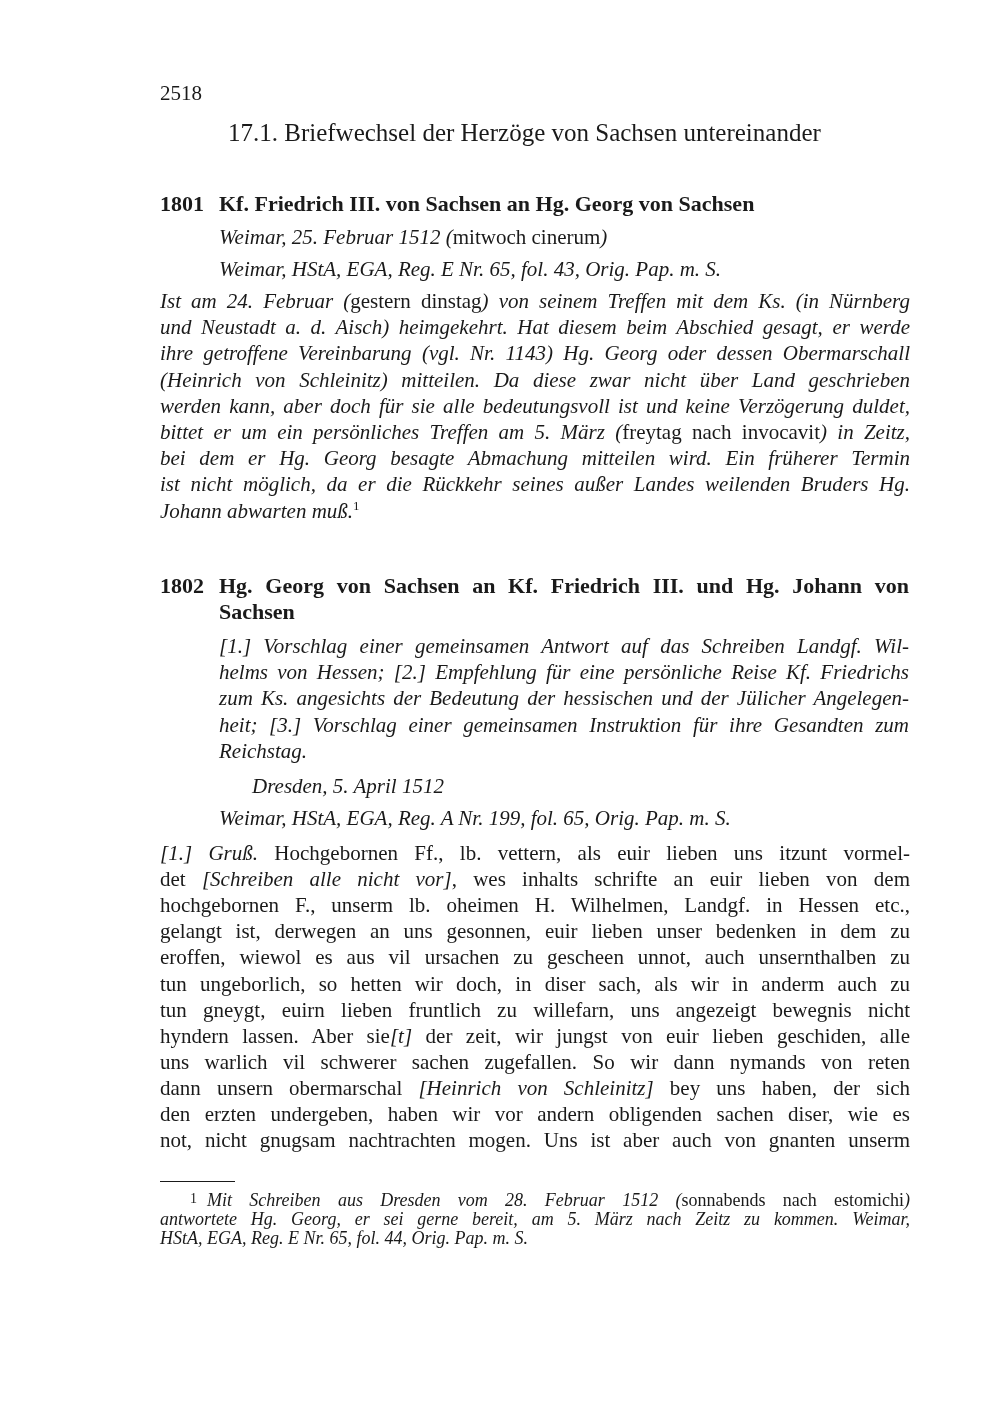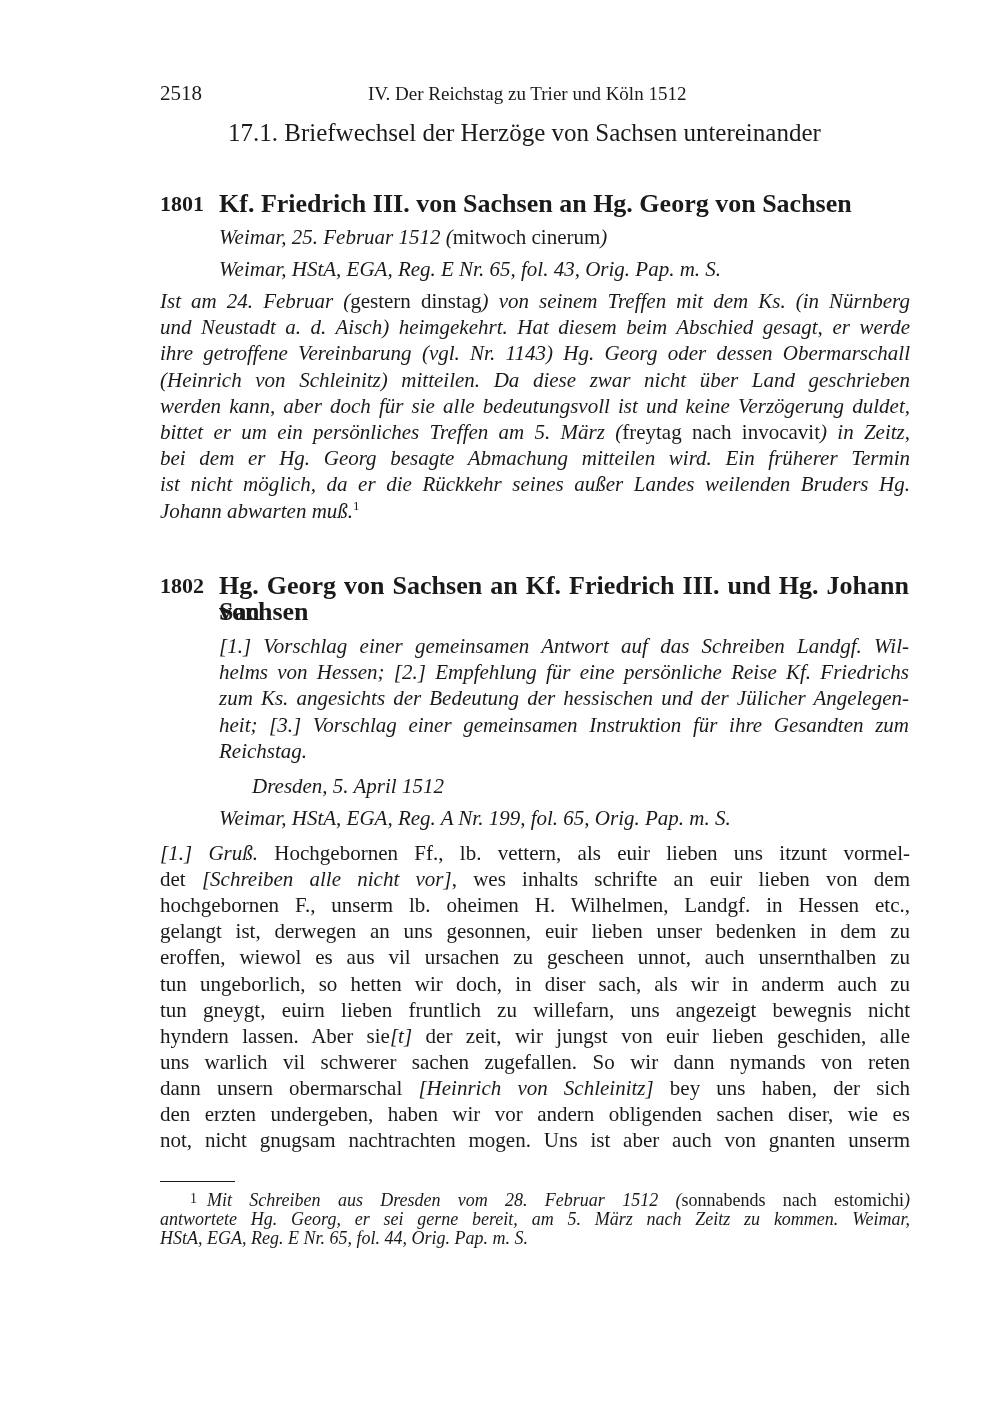--- a/index.html
+++ b/index.html
@@ -11,32 +11,31 @@
   .page { position: absolute; left: 0; top: 0; width: 919px; height: 1418px; }
   .line {
     position: absolute; white-space: nowrap; font-size: 21px; line-height: 26px;
   }
   .just { text-align: justify; text-align-last: justify; white-space: normal; }
   .it { font-style: italic; }
   .rm { font-style: normal; }
   .running-head { font-size: 19px; }
   .section-title { font-size: 25px; }
   .doc-num { font-weight: bold; font-size: 22px; }
-  .doc-title { font-weight: bold; font-size: 26px; }
+  .doc-title { font-weight: bold; font-size: 22px; }
   .fn { font-size: 18px; line-height: 20px; }
   sup { font-size: 13px; vertical-align: super; line-height: 0; font-style: normal; }
   .fn-rule { position: absolute; left: 160px; top: 1181px; width: 75px; height: 1px; background: #1a1a1a; }
 </style>
 </head>
 <body>
 
 <div class="page">
 
   <div class="line running-head" style="left:160px; top:80px; font-size:21px;">2518</div>
-  <div class="line running-head" style="left:368px; top:81px;">IV. Der Reichstag zu Trier und Köln 1512</div>
 
   <div class="line section-title" style="left:228px; top:120px;">17.1. Briefwechsel der Herzöge von Sachsen untereinander</div>
 
   <div class="line doc-num" style="left:160px; top:191px;">1801</div>
   <div class="line doc-title" style="left:219px; top:191px;">Kf. Friedrich III. von Sachsen an Hg. Georg von Sachsen</div>
 
   <div class="line it" style="left:219px; top:224px;">
     <span>Weimar, 25. Februar 1512</span> (<span class="rm">mitwoch cinerum</span>)
   </div>
   <div class="line it" style="left:219px; top:256px;font-family:Liberation Serif, serif;">Weimar, HStA, EGA, Reg. E Nr. 65, fol. 43, Orig. Pap. m. S.</div>

